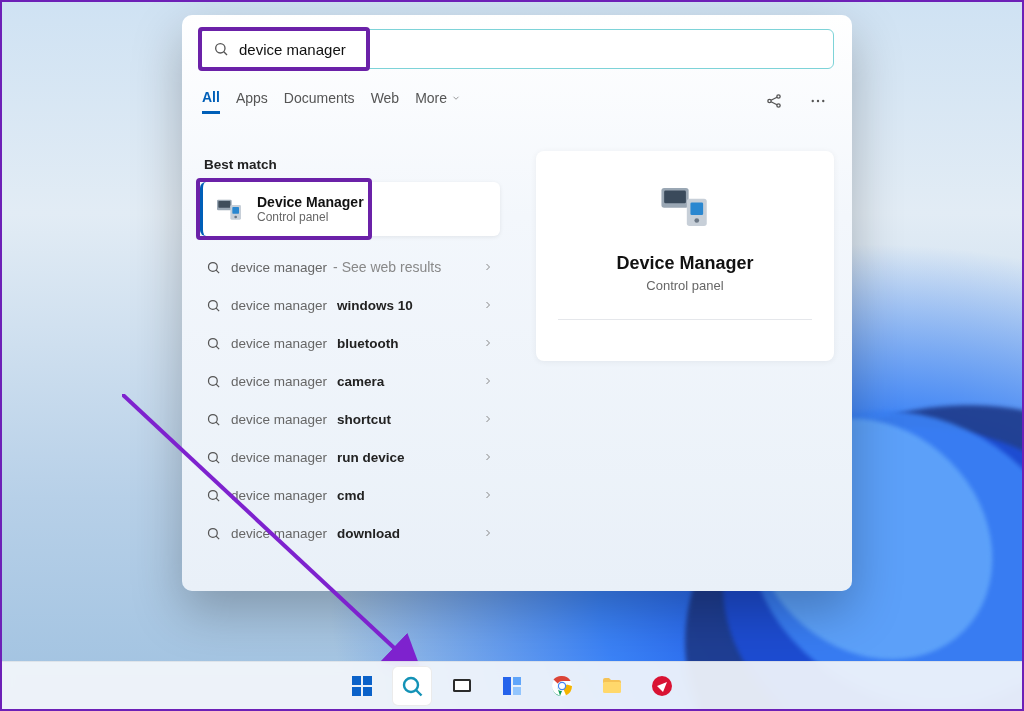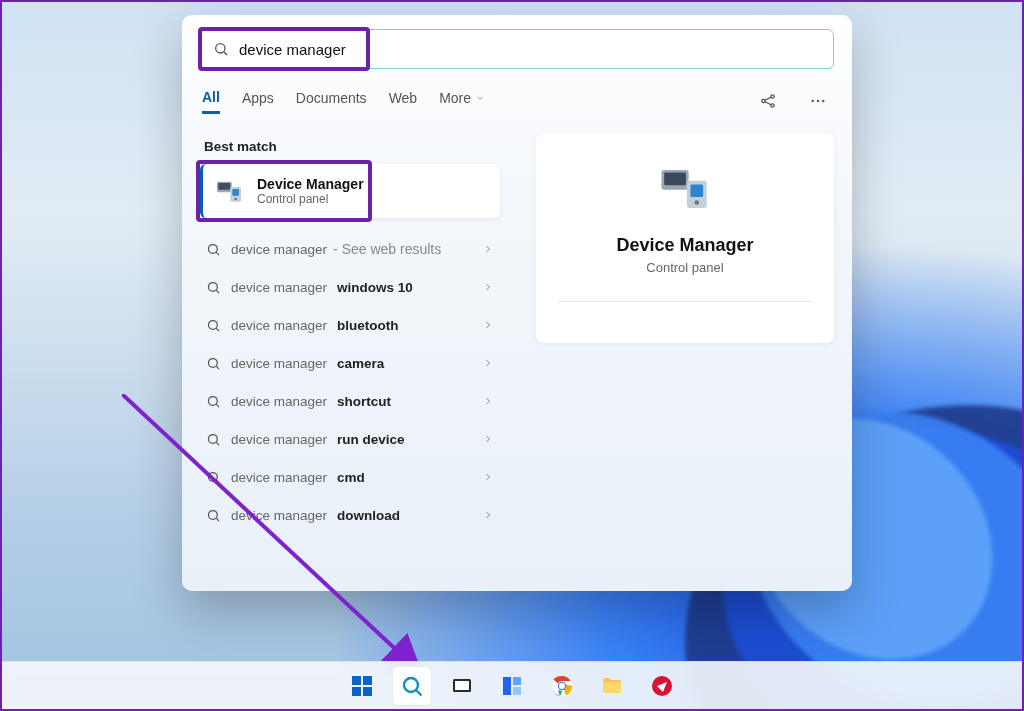--- a/index.html
+++ b/index.html
@@ -31,28 +31,28 @@
     border:1px solid #7dd3d8; border-radius:6px; padding:0 12px; background:#fff;
   }
   .search-box input {
     flex:1; height:100%; border:none; outline:none; font-size:15px; color:#111;
   }
   .hl-search {
     position:absolute; left:-2px; top:-2px; width:172px; height:44px;
     border:4px solid #6b21a8; border-radius:4px; pointer-events:none;
   }
 
-  .tabs { display:flex; align-items:center; gap:22px; margin:18px 2px 4px 2px; font-size:14px; color:#555; }
+  .tabs { display:flex; align-items:center; gap:16px; margin:18px 2px 4px 2px; font-size:14px; color:#555; }
   .tab { cursor:pointer; padding-bottom:6px; }
   .tab.active { color:#005fb8; font-weight:600; border-bottom:3px solid #005fb8; }
   .tabs .more { display:flex; align-items:center; gap:4px; }
   .tabs .sp { flex:1; }
   .icon-btn { width:28px; height:28px; display:flex; align-items:center; justify-content:center; color:#555; border-radius:4px; cursor:pointer; }
 
-  .cols { display:flex; gap:36px; margin-top:18px; height:460px; }
+  .cols { display:flex; gap:36px; margin-top:36px; height:460px; }
   .left { width:300px; }
   .right { flex:1; }
 
   .section-title { font-size:13.5px; font-weight:600; color:#222; margin:6px 0 10px 4px; }
 
   .best-wrap { position:relative; }
   .best {
     display:flex; align-items:center; gap:12px; height:54px; padding:6px 10px;
     background:#fff; border-radius:6px; box-shadow: 0 1px 4px rgba(0,0,0,.08);
     border-left:3px solid #005fb8;

